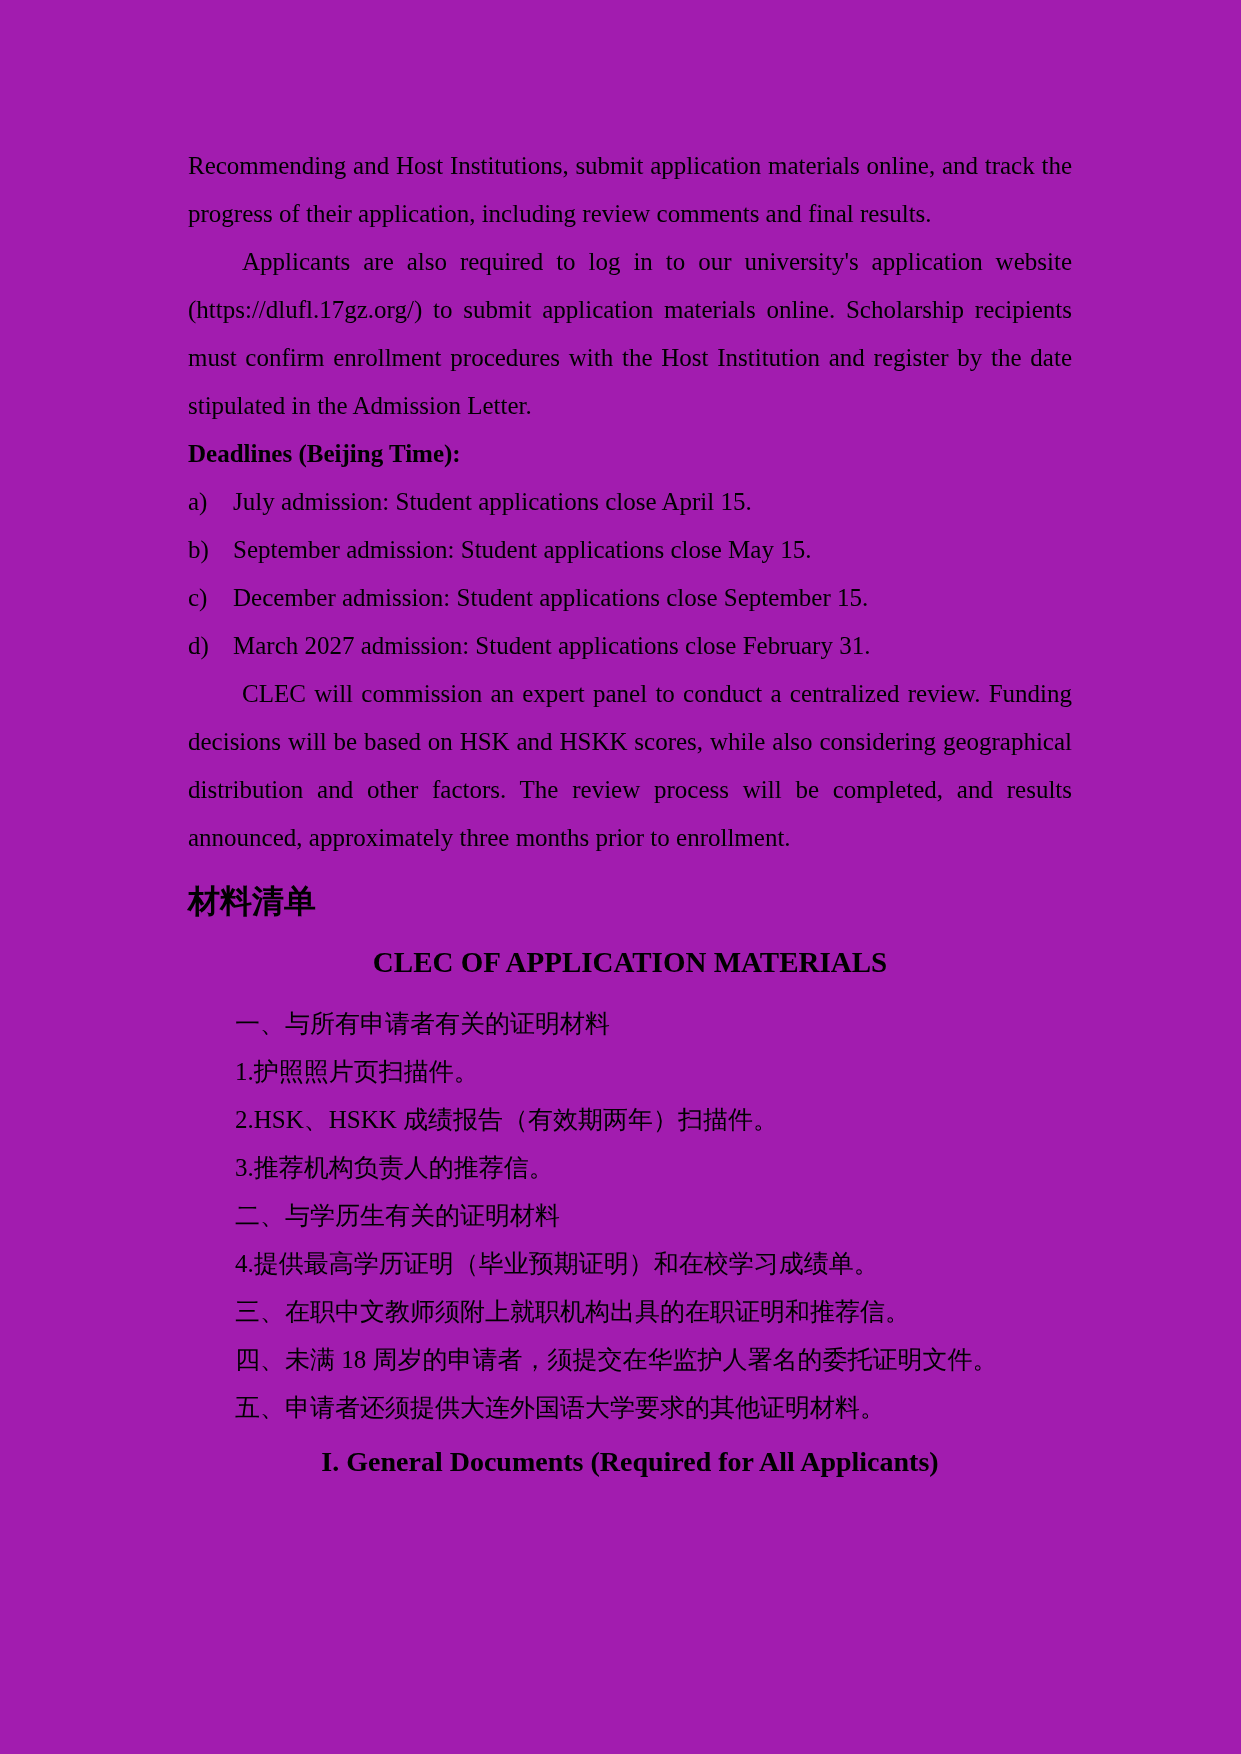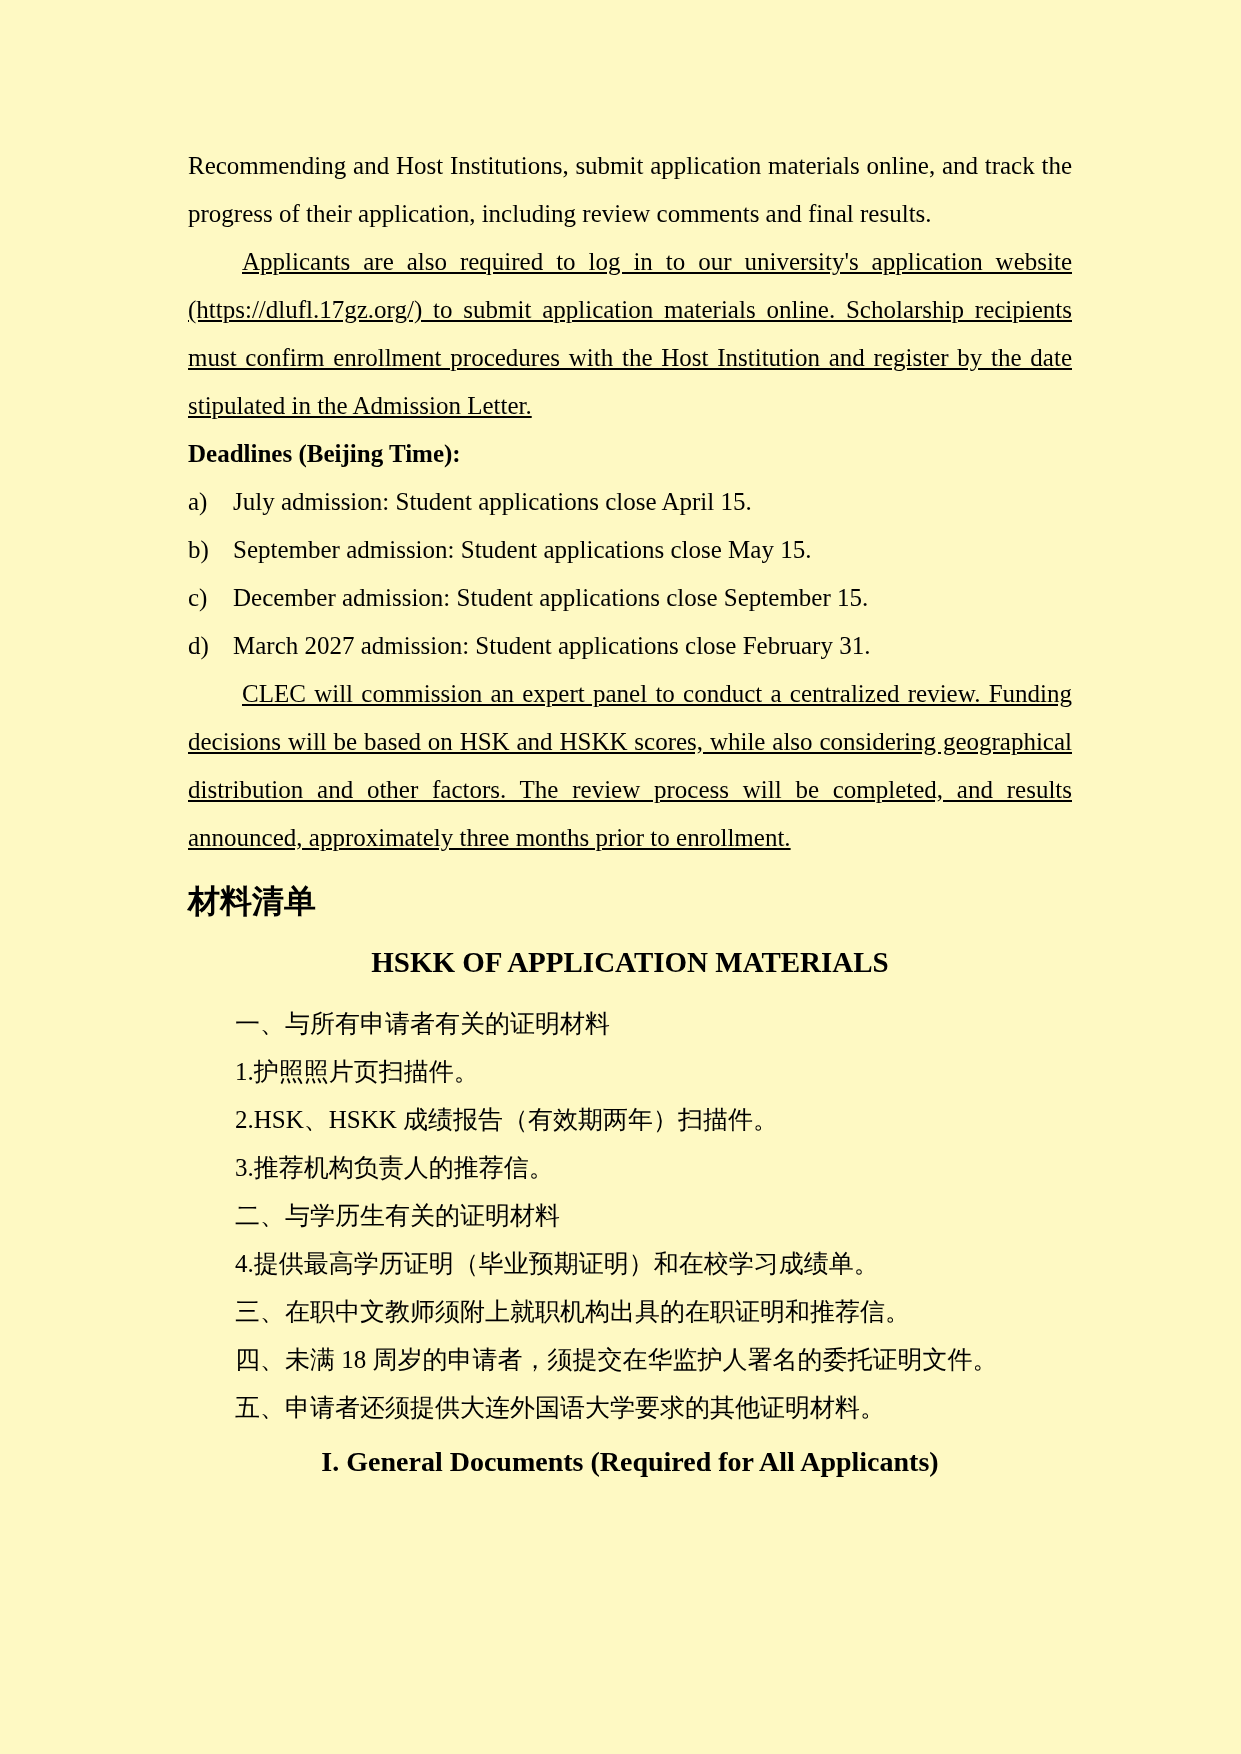--- a/index.html
+++ b/index.html
@@ -5,30 +5,30 @@
   * { margin: 0; padding: 0; box-sizing: border-box; }
   html, body {
     background: #ffffff;
     font-family: "Liberation Serif", "DejaVu Serif", serif;
     color: #000000;
   }
   .page {
     position: relative;
     width: 1241px;
     height: 1754px;
-    background: #fef9c3;
+    background: #a21caf;
     overflow: hidden;
     padding: 142px 169px 0 188px;
   }
   .para {
     font-size: 25px;
     line-height: 48px;
     text-align: justify;
   }
-  .indent { text-indent: 54px; text-decoration: underline; }
+  .indent { text-indent: 54px; }
   .bold { font-weight: bold; }
   .li {
     display: flex;
     font-size: 25px;
     line-height: 48px;
   }
   .li .marker {
     flex: 0 0 45px;
   }
   .li .li-body b { font-weight: normal; }
@@ -89,21 +89,21 @@
 
   <div class="li">
     <span class="marker">d)</span>
     <span class="li-body"><b>March 2027 admission:</b><span> Student applications close February 31.</span></span>
   </div>
 
   <p class="para indent">CLEC will commission an expert panel to conduct a centralized review. Funding decisions will be based on HSK and HSKK scores, while also considering geographical distribution and other factors. The review process will be completed, and results announced, approximately three months prior to enrollment.</p>
 
   <h2 class="h-zh">材料清单</h2>
 
-  <h3 class="h-en">HSKK OF APPLICATION MATERIALS</h3>
+  <h3 class="h-en">CLEC OF APPLICATION MATERIALS</h3>
 
   <div class="zh-list">
     <p class="zh">一、与所有申请者有关的证明材料</p>
     <p class="zh">1.护照照片页扫描件。</p>
     <p class="zh">2.HSK、HSKK 成绩报告（有效期两年）扫描件。</p>
     <p class="zh">3.推荐机构负责人的推荐信。</p>
     <p class="zh">二、与学历生有关的证明材料</p>
     <p class="zh">4.提供最高学历证明（毕业预期证明）和在校学习成绩单。</p>
     <p class="zh">三、在职中文教师须附上就职机构出具的在职证明和推荐信。</p>
     <p class="zh">四、未满 18 周岁的申请者，须提交在华监护人署名的委托证明文件。</p>

